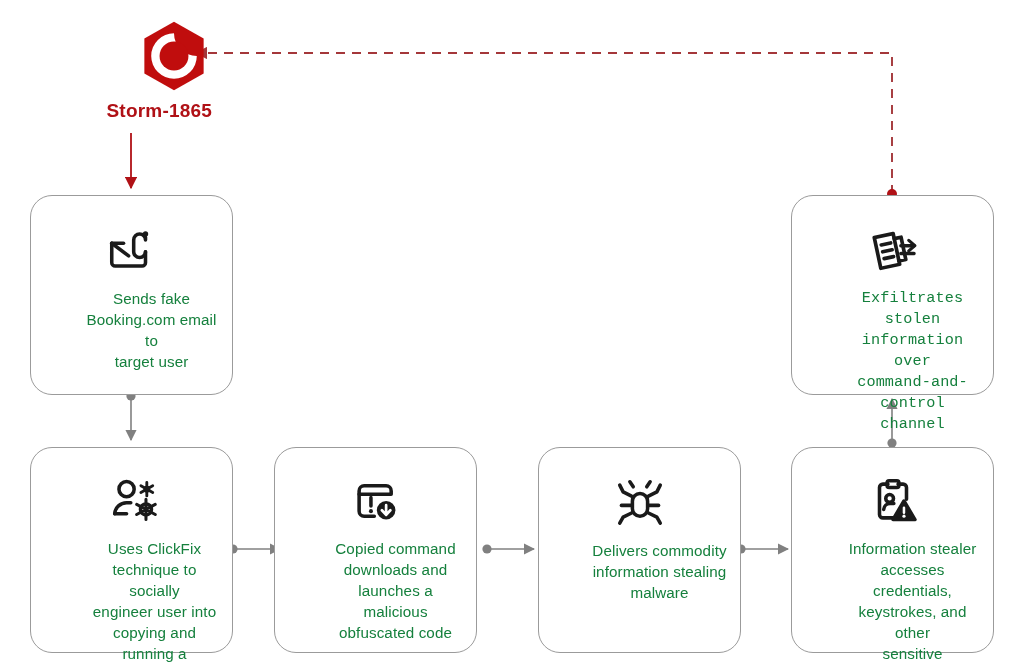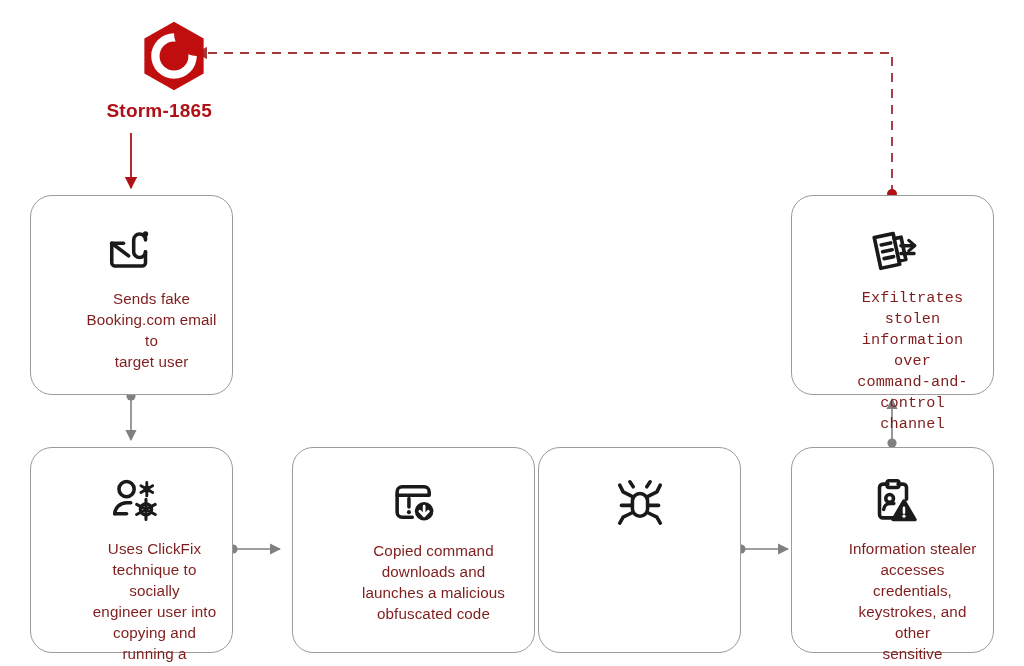--- a/index.html
+++ b/index.html
@@ -38,21 +38,21 @@
     height: 56px;
     display: flex;
     align-items: center;
     justify-content: center;
     margin-bottom: 10px;
   }
   .node .icon svg { display: block; }
   .node .label {
     font-size: 15.2px;
     line-height: 21px;
-    color: #7f1d1d;
+    color: #15803d;
     text-align: center;
     white-space: pre-line;
     letter-spacing: 0.1px;
     margin-left: 40px;
   }
   
   #actor {
     position: absolute;
     left: 52px;
     top: 18px;
@@ -162,21 +162,21 @@
         <path d="M45 30 L45 54 M34 36 L56 48 M34 48 L56 36" stroke-width="3.6"></path>
       </svg>
     </span>
     <span class="label">Uses ClickFix
 technique to socially
 engineer user into
 copying and running a
 command</span>
   </div>
 
-  <div class="node" style="left:292px; top:447px; width:243px; height:206px;border-radius:21px;">
+  <div class="node" style="left:274px; top:447px; width:203px; height:206px;">
     <span class="icon">
       <svg viewBox="0 0 64 64" width="54" height="54" fill="none" stroke="#1a1a1a" stroke-width="4.2" stroke-linecap="round" stroke-linejoin="round">
         <path d="M12 20 a6 6 0 0 1 6 -6 L44 14 a6 6 0 0 1 6 6 L50 24 L12 24 Z"></path>
         <path d="M12 24 L12 44 a6 6 0 0 0 6 6 L30 50"></path>
         <path d="M26 28 L26 38"></path>
         <circle cx="26" cy="44" r="2.4" fill="#1a1a1a" stroke="none"></circle>
         <circle cx="44" cy="43" r="11" fill="#1a1a1a" stroke="none"></circle>
         <path d="M44 37 L44 48 M39 43 L44 48.5 L49 43" stroke="#ffffff" stroke-width="3.2"></path>
       </svg>
     </span>
@@ -192,20 +192,23 @@
         <rect x="23" y="22" width="18" height="27" rx="9"></rect>
         <path d="M24 14 L20 8 M40 14 L44 8"></path>
         <path d="M22 25 L12 20 M12 20 L8 12"></path>
         <path d="M42 25 L52 20 M52 20 L56 12"></path>
         <path d="M22 36 L10 36"></path>
         <path d="M42 36 L54 36"></path>
         <path d="M22 45 L12 50 M12 50 L8 57"></path>
         <path d="M42 45 L52 50 M52 50 L56 57"></path>
       </svg>
     </span>
+    <span class="label">Delivers commodity
+information stealing
+malware</span>
   </div>
 
   <div class="node" style="left:791px; top:447px; width:203px; height:206px;">
     <span class="icon">
       <svg viewBox="0 0 64 64" width="54" height="54" fill="none" stroke="#1a1a1a" stroke-width="4.2" stroke-linecap="round" stroke-linejoin="round">
         <path d="M38 12 L44 12 a4 4 0 0 1 4 4 L48 30"></path>
         <path d="M26 12 L20 12 a4 4 0 0 0 -4 4 L16 48 a4 4 0 0 0 4 4 L32 52"></path>
         <rect x="25" y="8" width="14" height="8" rx="2.4"></rect>
         <circle cx="28" cy="29" r="4.6"></circle>
         <path d="M21 42 a7.5 7.5 0 0 1 7.5 -7 L33 35"></path>

